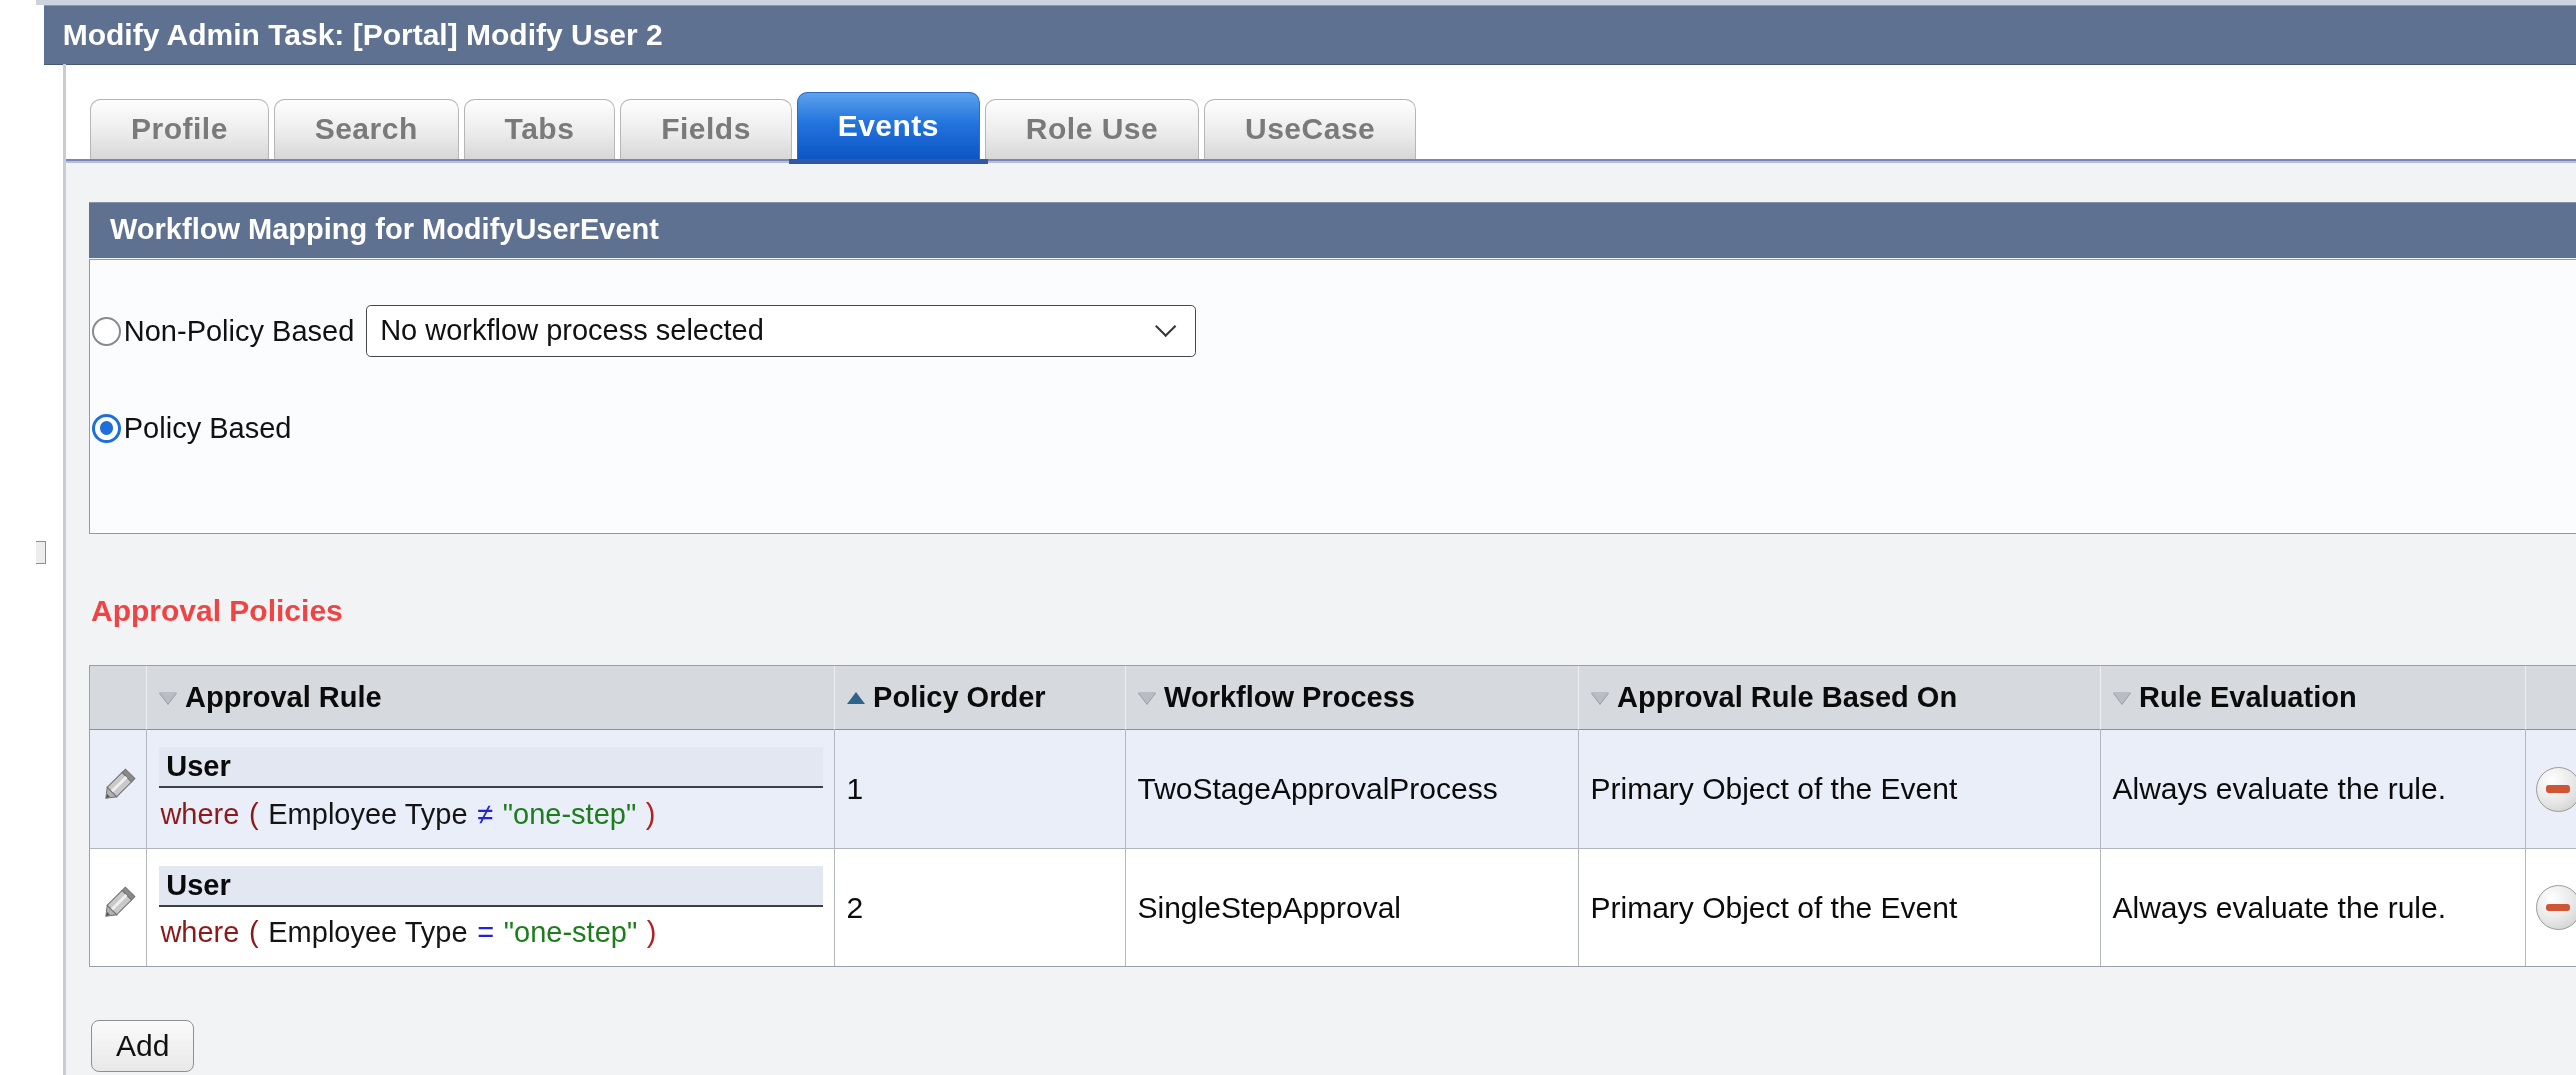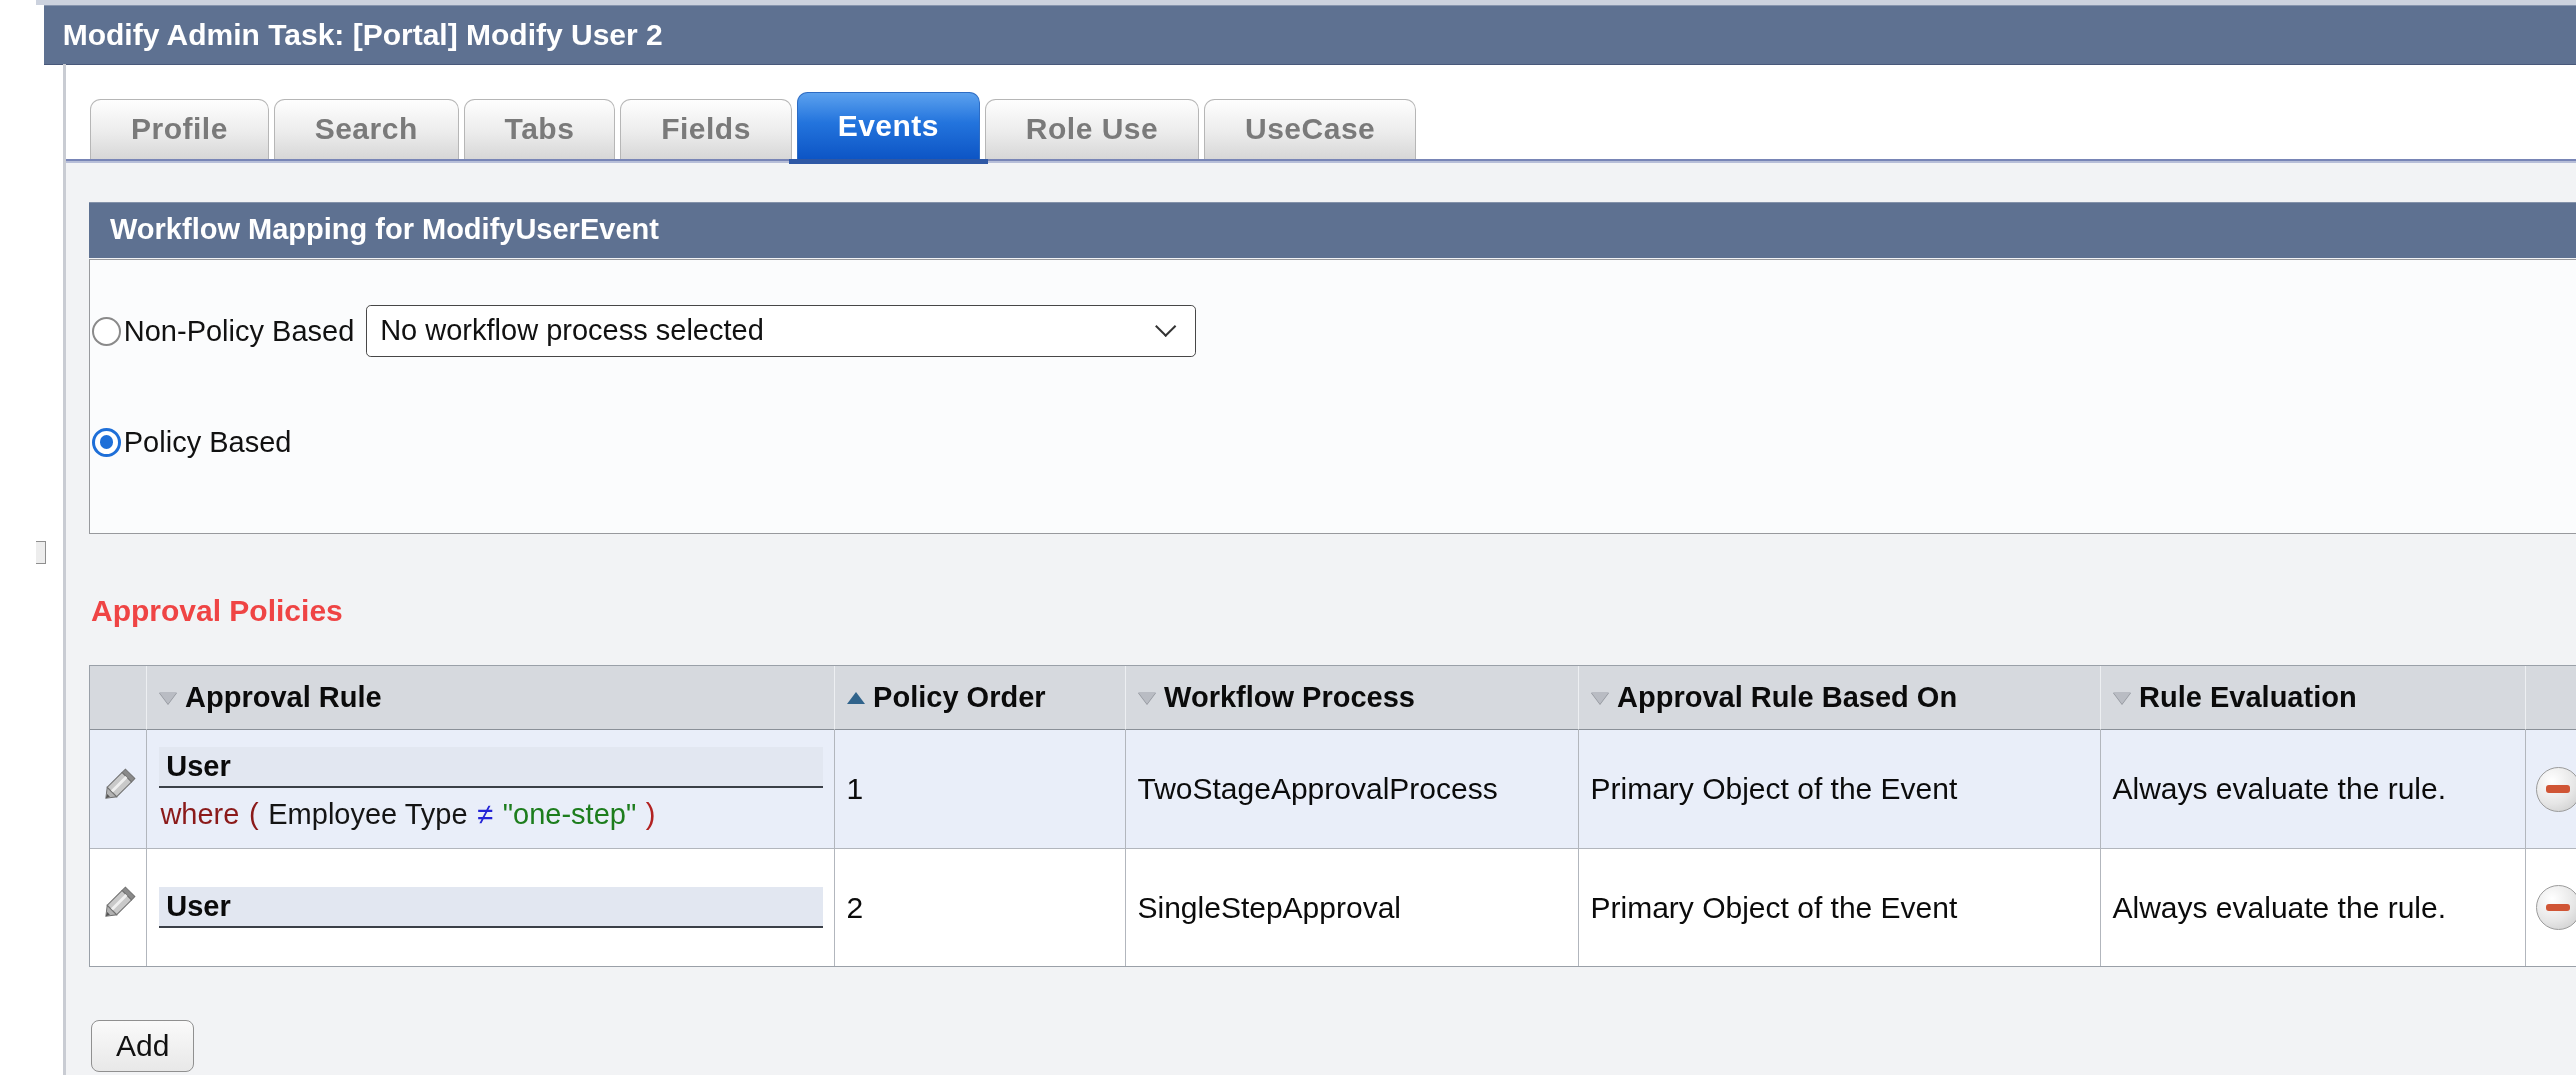--- a/index.html
+++ b/index.html
@@ -30,21 +30,21 @@
   .tab.active::after { content:""; position:absolute; left:-8.6px; right:-8.6px; bottom:-4.8px; height:4.8px; background:#2f58a5; }
 
   
   .panel-header { position:absolute; left:53px; top:202px; width:2523px; height:56px;
                   background:#5e7191; border-top:1.9px solid #8492aa; color:#ffffff;
                   font-size:29px; font-weight:bold; line-height:52px; padding-left:21px; }
   .panel-box { position:absolute; left:53px; top:259px; width:2523px; height:275px;
                background:#fbfcfd; border:1.9px solid #98999d; }
   .radio-row { position:absolute; left:1.9px; display:flex; align-items:center; }
   .radio-row.r1 { top:42px; height:58px; }
-  .radio-row.r2 { top:159px; height:46px; }
+  .radio-row.r2 { top:145px; height:46px; }
   .radio { width:29px; height:29px; border-radius:50%; background:#ffffff; border:2.9px solid #8a8a8a; flex:0 0 auto; cursor:pointer; }
   .radio.selected { border:3.8px solid #1e6fd8; display:flex; align-items:center; justify-content:center; }
   .radio.selected .dot { width:13.4px; height:13.4px; border-radius:50%; background:#1e6fd8; }
   .radio-label { font-size:29px; color:#111111; margin-left:2.9px; }
   .select-box { position:relative; width:830px; height:52px; margin-left:11.5px; background:#ffffff;
                 border:1.9px solid #474747; border-radius:4.8px; font-size:29px; color:#111111;
                 line-height:48px; padding-left:13.4px; cursor:pointer; }
   .select-box .chevron { position:absolute; right:21px; top:13.4px; width:15.4px; height:15.4px;
                 border-right:2.9px solid #333; border-bottom:2.9px solid #333; transform:rotate(45deg); }
 
@@ -208,20 +208,23 @@
             <rect x="15" y="9" width="14" height="22" fill="#c9c9c9" stroke="#6f6f6f" stroke-width="1"></rect>
             <rect x="20" y="9" width="3" height="22" fill="#efefef"></rect>
             <polygon points="15,31 29,31 22,40" fill="#b2b2b2" stroke="#6f6f6f" stroke-width="1"></polygon>
             <polygon points="20,36 24,36 22,40" fill="#555555"></polygon>
           </g>
         </svg>
       </span>
     </div>
     <div class="td rowB rule-cell">
       <div class="user-bar">User</div>
+      <div class="rule-line">
+        <span class="rule-kw">where</span><span class="rule-paren">(</span><span class="rule-attr">Employee Type</span><span class="rule-op">=</span><span class="rule-val">"one-step"</span><span class="rule-close">)</span>
+      </div>
     </div>
     <div class="td rowB">2</div>
     <div class="td rowB">SingleStepApproval</div>
     <div class="td rowB">Primary Object of the Event</div>
     <div class="td rowB">Always evaluate the rule.</div>
     <div class="td rowB last center">
       <div class="minus-btn">
         <div class="minus-bar"></div>
       </div>
     </div>

